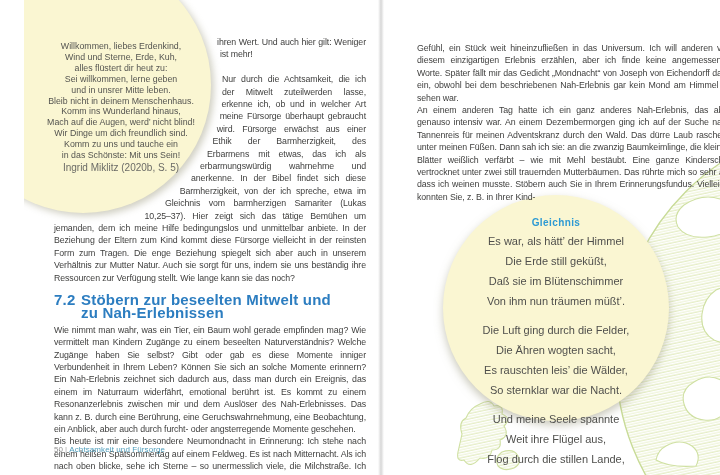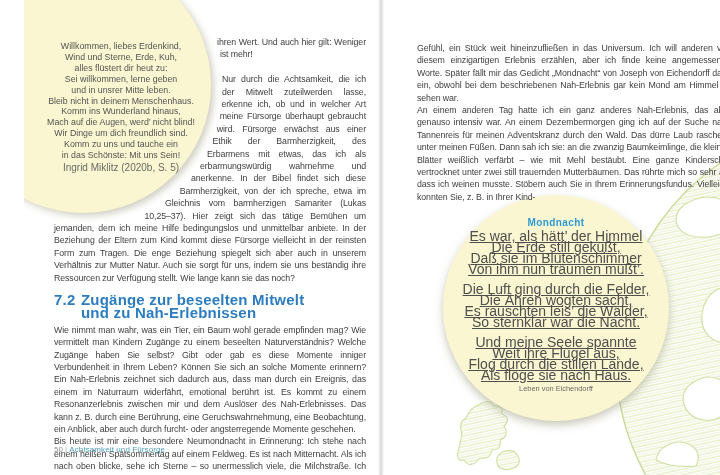--- a/index.html
+++ b/index.html
@@ -71,21 +71,21 @@
     border-radius:50%;background:#faf6d2;
     box-shadow:0 4px 8px rgba(150,148,120,.5);
     z-index:2;box-sizing:border-box;padding-top:22px;
     text-align:center;
   }
   .moon-title{
     font-size:10px;font-weight:bold;color:#2d9ad3;letter-spacing:.4px;
     margin-bottom:3px;
   }
   .stanza{
-    font-size:14px;line-height:11px;color:#4f4f4c;margin-top:9px;text-decoration:underline;
+    font-size:11px;line-height:20px;color:#4f4f4c;margin-top:9px;
   }
   .stanza.first{margin-top:0;}
   .moon-attr{font-size:7.4px;color:#6b6b66;margin-top:3px;}
 </style>
 </head>
 <body>
 
 <div class="spread">
 
   <div class="page page-left">
@@ -96,21 +96,21 @@
       <div>Willkommen, liebes Erdenkind,<br>Wind und Sterne, Erde, Kuh,<br>alles flüstert dir heut zu:<br>Sei willkommen, lerne geben<br>und in unsrer Mitte leben.<br>Bleib nicht in deinem Menschenhaus.<br>Komm ins Wunderland hinaus,<br>Mach auf die Augen, werd’ nicht blind!<br>Wir Dinge um dich freundlich sind.<br>Komm zu uns und tauche ein<br>in das Schönste: Mit uns Sein!</div>
       <div class="welcome-attr">Ingrid Miklitz (2020b, S. 5)</div>
     </div>
 
     <div class="left-flow body-text">
       <div class="circle-shape"></div>
       <p>ihren Wert. Und auch hier gilt: Weniger ist mehr!</p>
       <p class="para-achtsamkeit">Nur durch die Achtsamkeit, die ich der Mitwelt zuteilwerden lasse, erkenne ich, ob und in welcher Art meine Fürsorge überhaupt gebraucht wird. Fürsorge erwächst aus einer Ethik der Barmherzigkeit, des Erbarmens mit etwas, das ich als erbarmungswürdig wahrnehme und anerkenne. In der Bibel findet sich diese Barmherzigkeit, von der ich spreche, etwa im Gleichnis vom barmherzigen Samariter (Lukas 10,25–37). Hier zeigt sich das tätige Bemühen um jemanden, dem ich meine Hilfe bedingungslos und unmittelbar anbiete. In der Beziehung der Eltern zum Kind kommt diese Fürsorge vielleicht in der reinsten Form zum Tragen. Die enge Beziehung spiegelt sich aber auch in unserem Verhältnis zur Mutter Natur. Auch sie sorgt für uns, indem sie uns beständig ihre Ressourcen zur Verfügung stellt. Wie lange kann sie das noch?</p>
       <div class="section-heading">
         <span class="num">7.2</span>
-        <span class="txt">Zugänge zur beseelten Mitwelt und zu Nah-Erlebnissen</span>
+        <span class="txt">Stöbern zur beseelten Mitwelt und zu Nah-Erlebnissen</span>
       </div>
       <p>Wie nimmt man wahr, was ein Tier, ein Baum wohl gerade empfinden mag? Wie vermittelt man Kindern Zugänge zu einem beseelten Naturverständnis? Welche Zugänge haben Sie selbst? Gibt oder gab es diese Momente inniger Verbundenheit in Ihrem Leben? Können Sie sich an solche Momente erinnern? Ein Nah-Erlebnis zeichnet sich dadurch aus, dass man durch ein Ereignis, das einem im Naturraum widerfährt, emotional berührt ist. Es kommt zu einem Resonanzerlebnis zwischen mir und dem Auslöser des Nah-Erlebnisses. Das kann z. B. durch eine Berührung, eine Geruchswahrnehmung, eine Beobachtung, ein Anblick, aber auch durch furcht- oder angsterregende Momente geschehen.</p>
       <p>Bis heute ist mir eine besondere Neumondnacht in Erinnerung: Ich stehe nach einem heißen Spätsommertag auf einem Feldweg. Es ist nach Mitternacht. Als ich nach oben blicke, sehe ich Sterne – so unermesslich viele, die Milchstraße. Ich habe das</p>
     </div>
 
     <div class="page-footer">
       <span>50</span><span class="sep">|</span><span class="chapter">Achtsamkeit und Fürsorge</span>
     </div>
   </div>
 
@@ -131,21 +131,21 @@
       <path d="M96,404 q10,-6 14,2 q10,-2 8,8 q10,4 2,12 q6,10 -4,14 q2,10 -8,10 q-2,10 -12,8 q-10,12 -16,2 q-8,2 -6,-8 l4,-18 q-4,-12 4,-16 q4,-10 14,-14 Z" fill="url(#hatch)" stroke="#cfe0a2" stroke-width="1.1"></path>
       <path d="M118,452 q12,-4 16,4 q4,8 -4,12 q-10,4 -16,-2 q-4,-8 4,-14 Z" fill="url(#hatch)" stroke="#cfe0a2" stroke-width="1.1"></path>
     </svg>
 
     <div class="right-flow body-text">
       <p>Gefühl, ein Stück weit hineinzufließen in das Universum. Ich will anderen von diesem einzigartigen Erlebnis erzählen, aber ich finde keine angemessenen Worte. Später fällt mir das Gedicht „Mondnacht“ von Joseph von Eichendorff dazu ein, obwohl bei dem beschriebenen Nah-Erlebnis gar kein Mond am Himmel zu sehen war.</p>
       <p>An einem anderen Tag hatte ich ein ganz anderes Nah-Erlebnis, das aber genauso intensiv war. An einem Dezembermorgen ging ich auf der Suche nach Tannenreis für meinen Adventskranz durch den Wald. Das dürre Laub raschelte unter meinen Füßen. Dann sah ich sie: an die zwanzig Baumkeimlinge, die kleinen Blätter weißlich verfärbt – wie mit Mehl bestäubt. Eine ganze Kinderschar vertrocknet unter zwei still trauernden Mutterbäumen. Das rührte mich so sehr an, dass ich weinen musste. Stöbern auch Sie in Ihrem Erinnerungsfundus. Vielleicht konnten Sie, z. B. in Ihrer Kind-</p>
     </div>
 
     <div class="moon-circle">
-      <div class="moon-title">Mondnacht</div>
+      <div class="moon-title">Gleichnis</div>
       <div class="stanza first">Es war, als hätt’ der Himmel<br>Die Erde still geküßt,<br>Daß sie im Blütenschimmer<br>Von ihm nun träumen müßt’.</div>
       <div class="stanza">Die Luft ging durch die Felder,<br>Die Ähren wogten sacht,<br>Es rauschten leis’ die Wälder,<br>So sternklar war die Nacht.</div>
       <div class="stanza">Und meine Seele spannte<br>Weit ihre Flügel aus,<br>Flog durch die stillen Lande,<br>Als flöge sie nach Haus.</div>
       <div class="moon-attr">Leben von Eichendorff</div>
     </div>
   </div>
 
   <div class="gutter"></div>
 </div>
 

